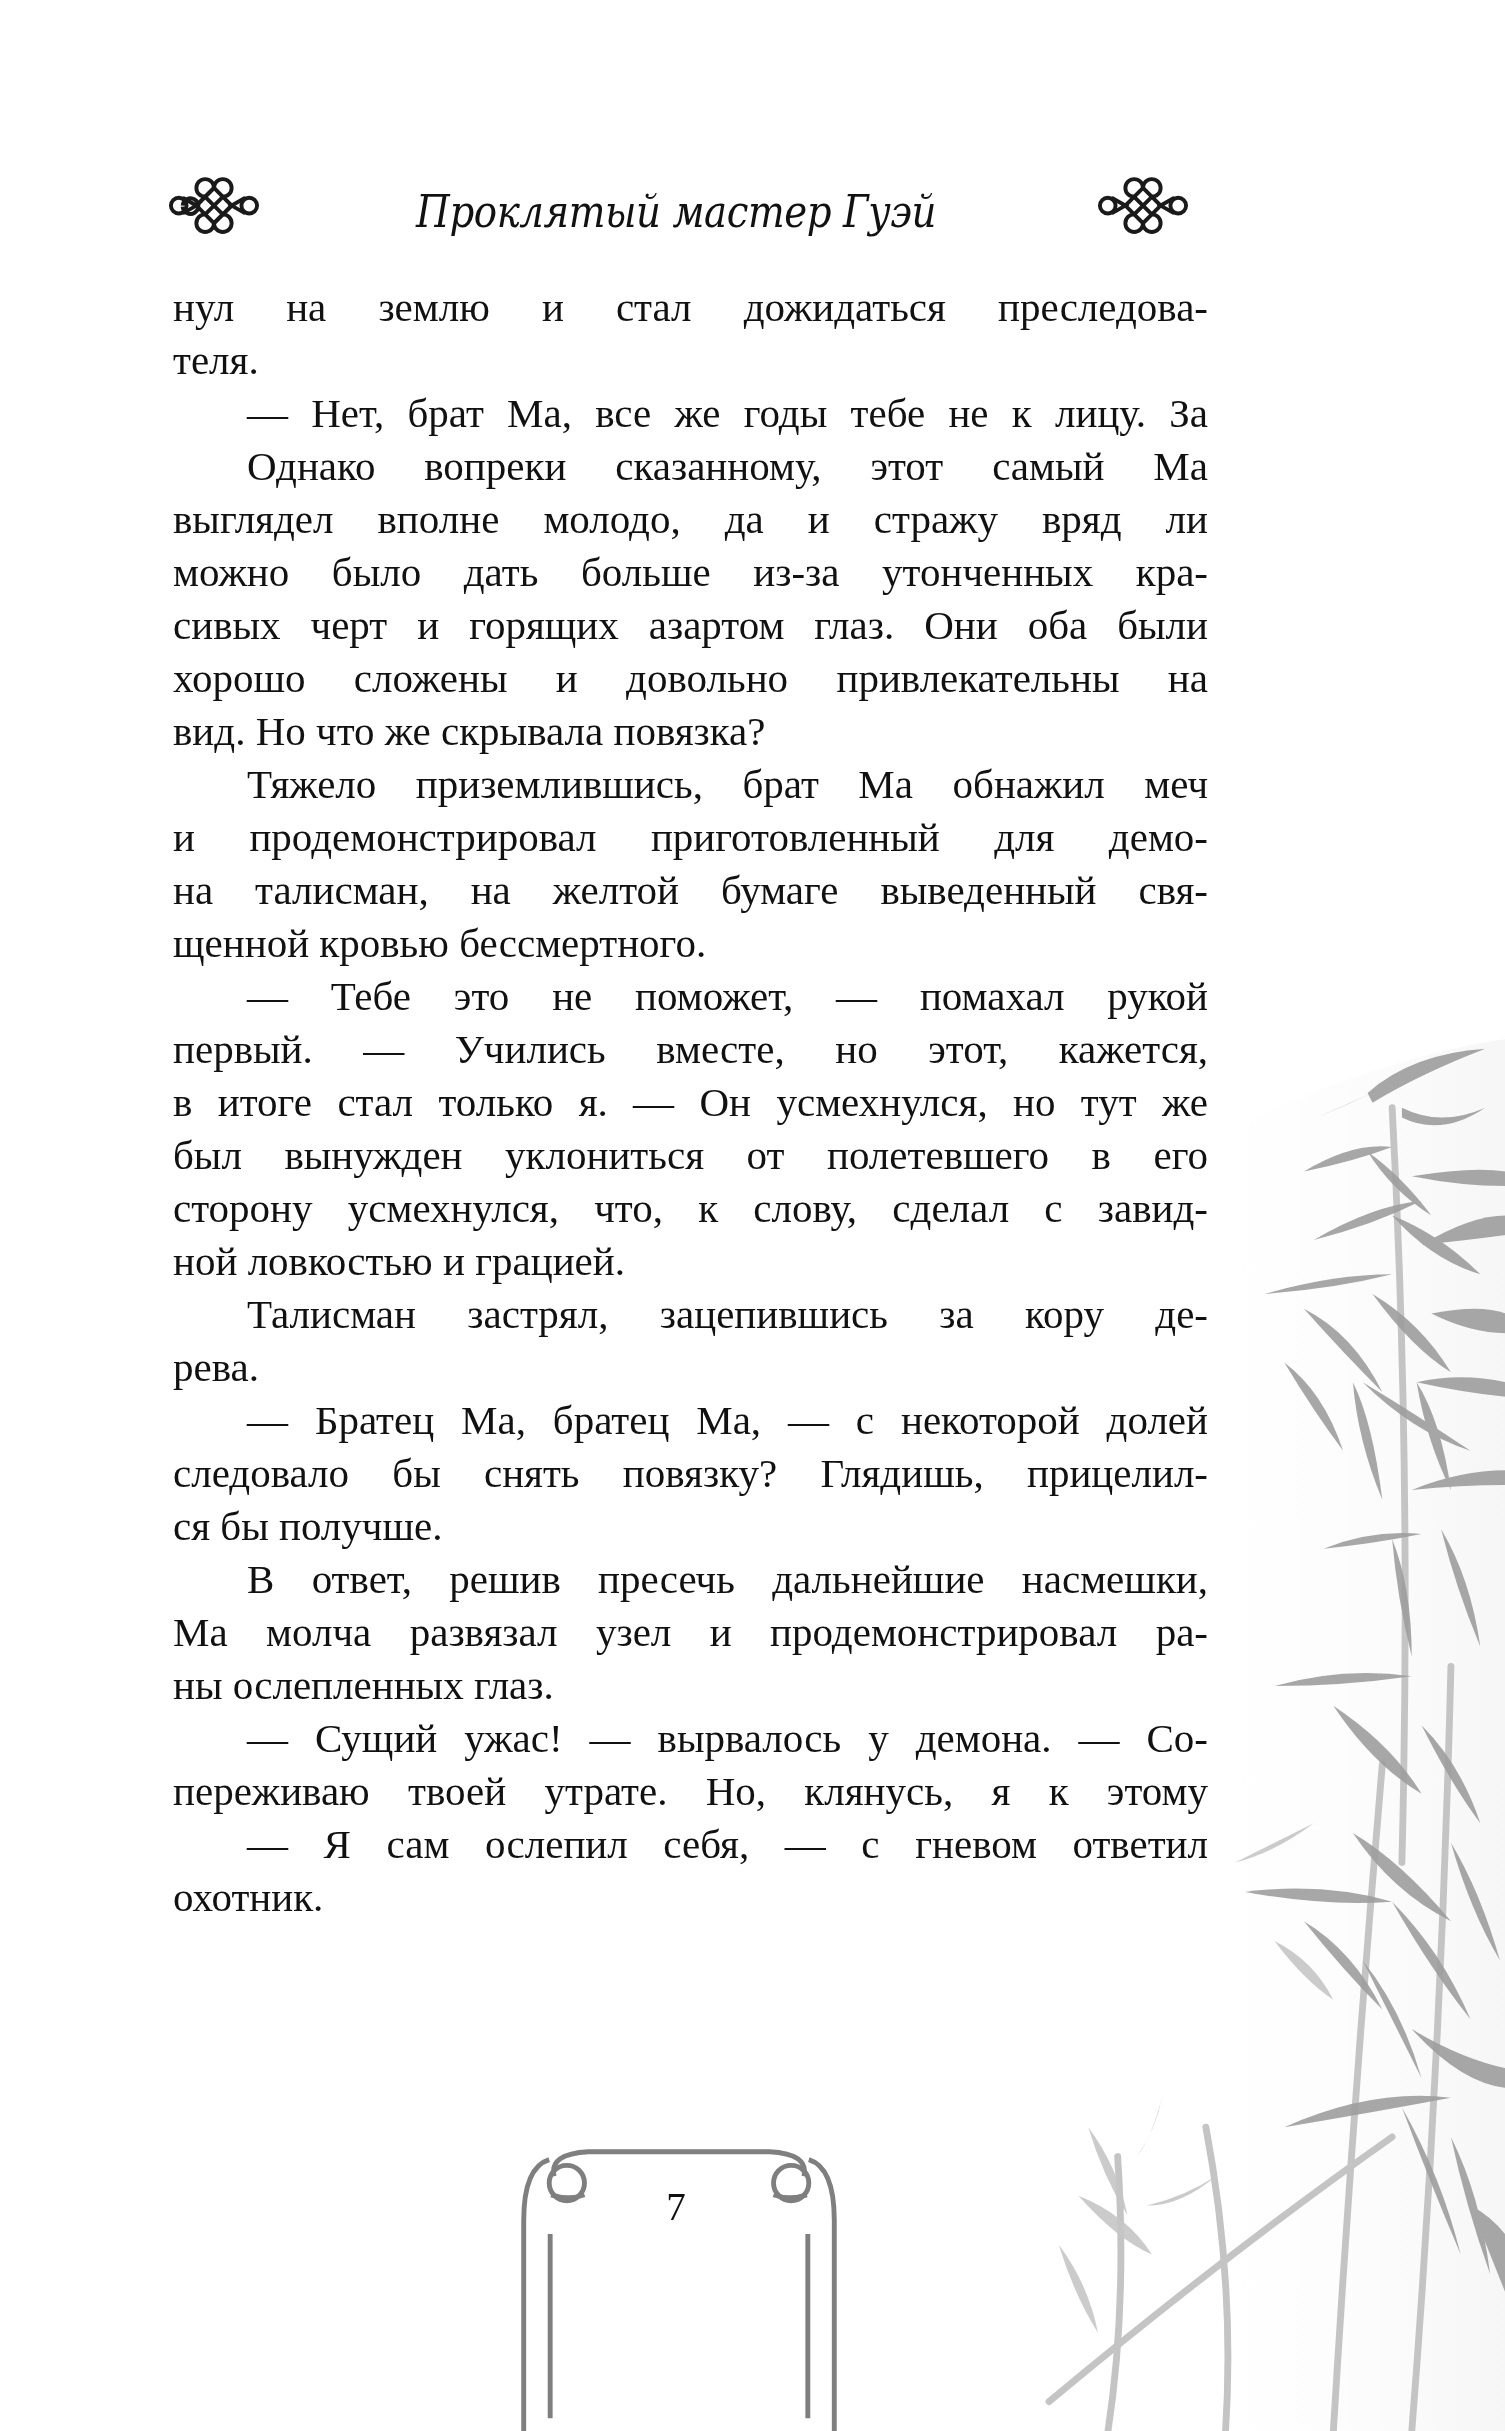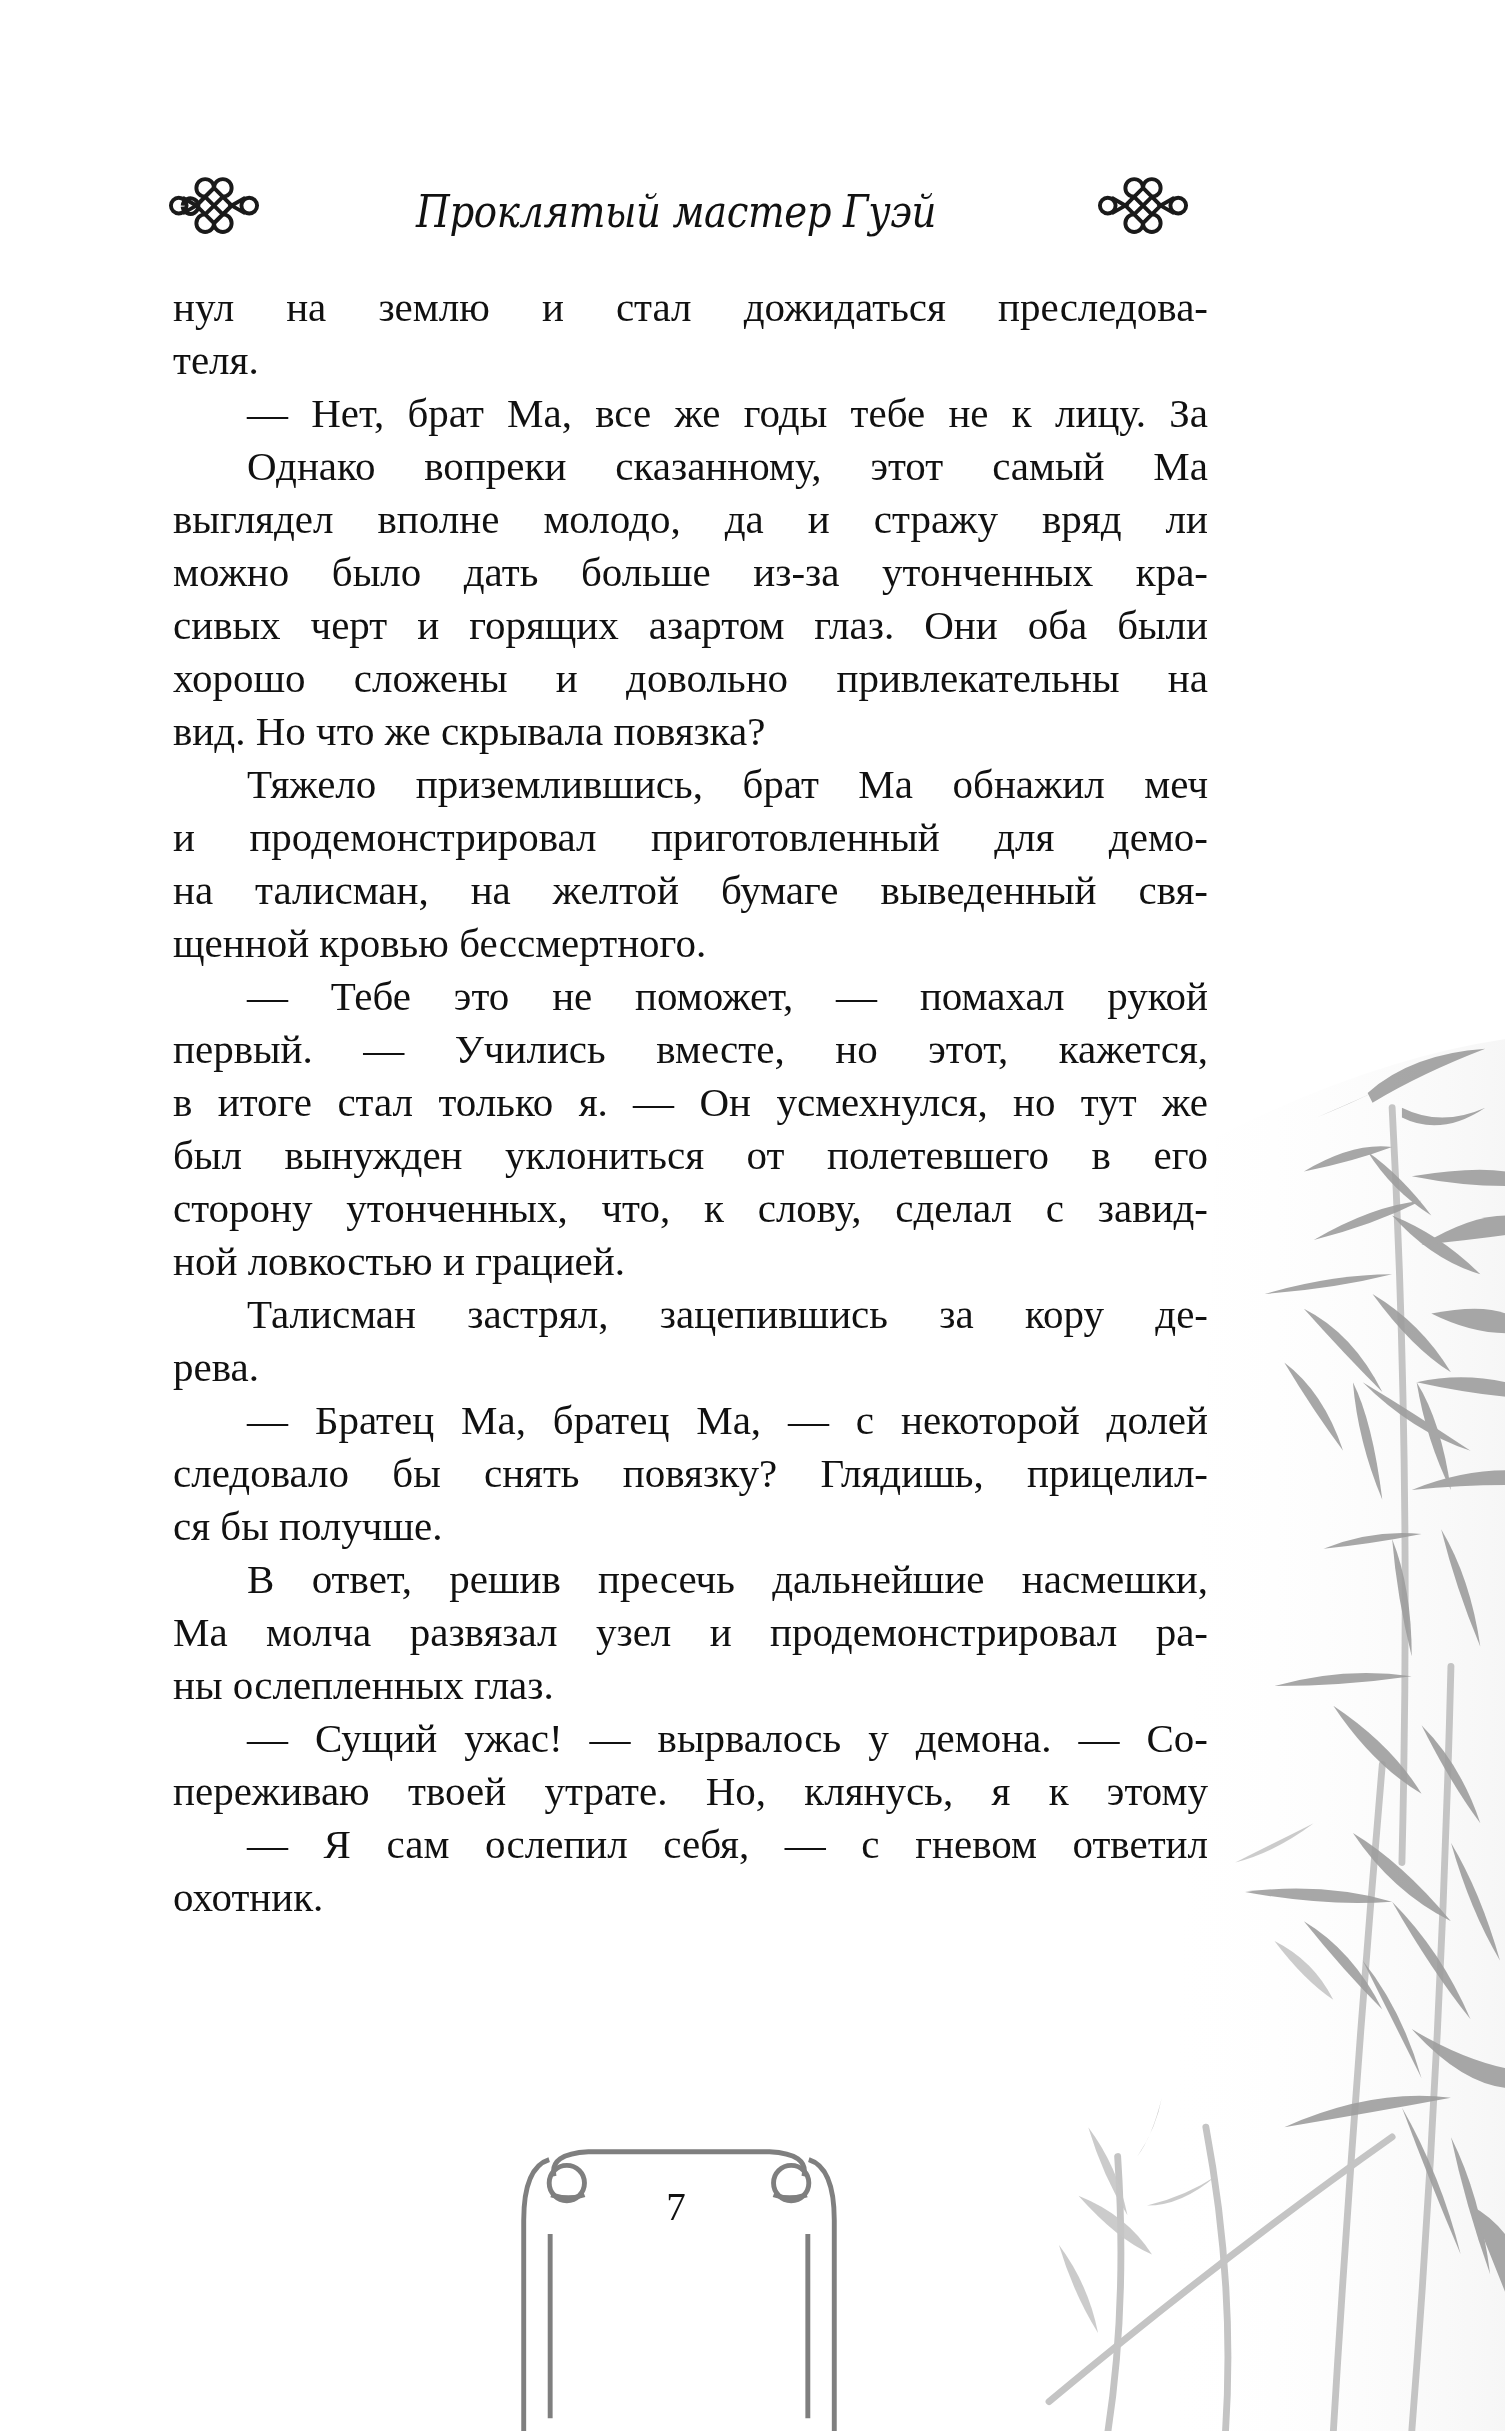--- a/index.html
+++ b/index.html
@@ -162,21 +162,21 @@
       <span class="line">хорошо сложены и довольно привлекательны на</span>
       <span class="line last">вид. Но что же скрывала повязка?</span>
       <span class="line indent">Тяжело приземлившись, брат Ма обнажил меч</span>
       <span class="line">и продемонстрировал приготовленный для демо-</span>
       <span class="line">на талисман, на желтой бумаге выведенный свя-</span>
       <span class="line last">щенной кровью бессмертного.</span>
       <span class="line indent">— Тебе это не поможет, — помахал рукой</span>
       <span class="line">первый. — Учились вместе, но этот, кажется,</span>
       <span class="line">в итоге стал только я. — Он усмехнулся, но тут же</span>
       <span class="line">был вынужден уклониться от полетевшего в его</span>
-      <span class="line">сторону утонченных, что, к слову, сделал с завид-</span>
+      <span class="line">сторону усмехнулся, что, к слову, сделал с завид-</span>
       <span class="line last">ной ловкостью и грацией.</span>
       <span class="line indent">Талисман застрял, зацепившись за кору де-</span>
       <span class="line last">рева.</span>
       <span class="line indent">— Братец Ма, братец Ма, — с некоторой долей</span>
       <span class="line">следовало бы снять повязку? Глядишь, прицелил-</span>
       <span class="line last">ся бы получше.</span>
       <span class="line indent">В ответ, решив пресечь дальнейшие насмешки,</span>
       <span class="line">Ма молча развязал узел и продемонстрировал ра-</span>
       <span class="line last">ны ослепленных глаз.</span>
       <span class="line indent">— Сущий ужас! — вырвалось у демона. — Со-</span>

